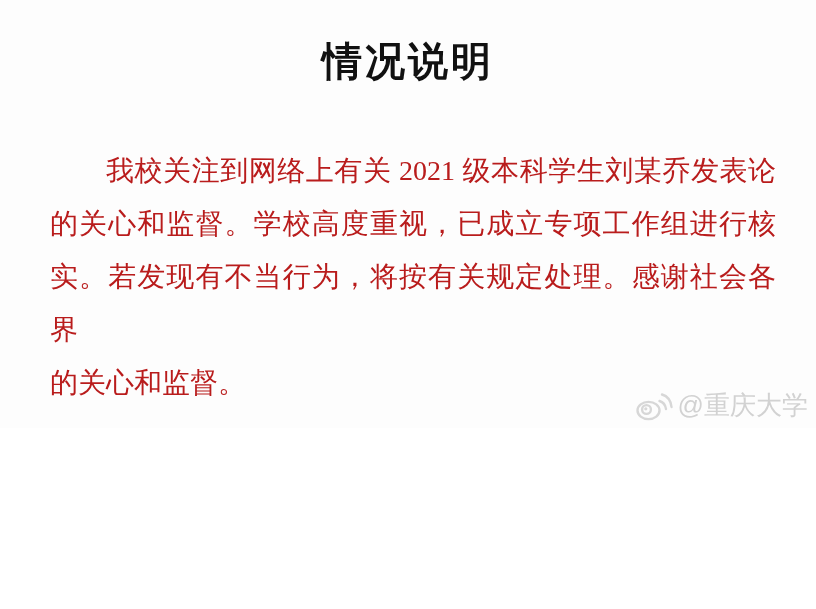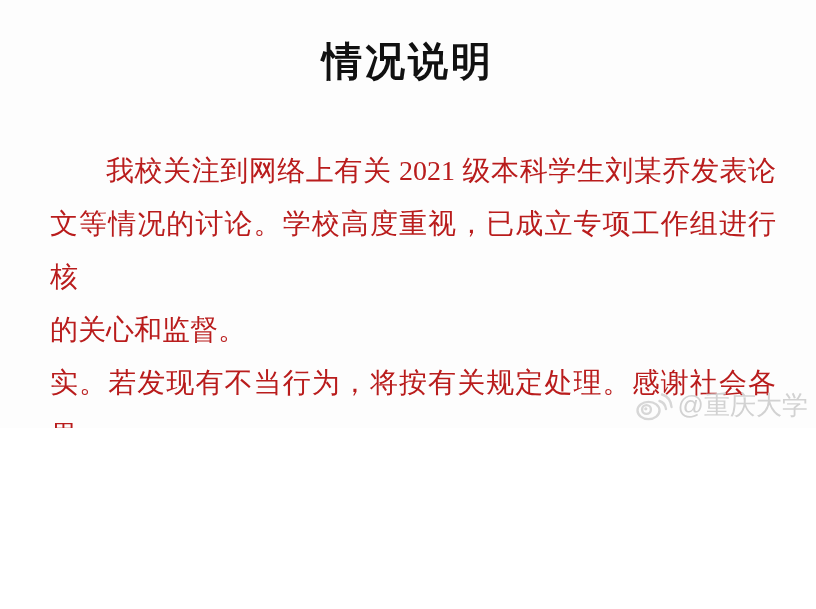--- a/index.html
+++ b/index.html
@@ -84,23 +84,23 @@
 </style>
 </head>
 <body>
 
 <div class="page">
 
   <div class="title">情况说明</div>
 
   <div class="doc-body">
     <div class="doc-line first">我校关注到网络上有关 2021 级本科学生刘某乔发表论</div>
-    <div class="doc-line">文等情况的讨论。学校高度重视，已成立专项工作组进行核</div>
+    <div class="doc-line">的关心和监督。学校高度重视，已成立专项工作组进行核</div>
+    <div class="doc-line">实。若发现有不当行为，将按有关规定处理。感谢社会各界</div>
     <div class="doc-line last">的关心和监督。</div>
-    <div class="doc-line">实。若发现有不当行为，将按有关规定处理。感谢社会各界</div>
   </div>
 
   <div class="sign-block">
     <div class="sign-org">重庆大学</div>
   </div>
 
   <div class="watermark">
     <span>
       <svg width="40" height="32" viewBox="0 0 40 32">
         <g fill="none" stroke="#d7d7d7" stroke-width="2.4" stroke-linecap="round">

